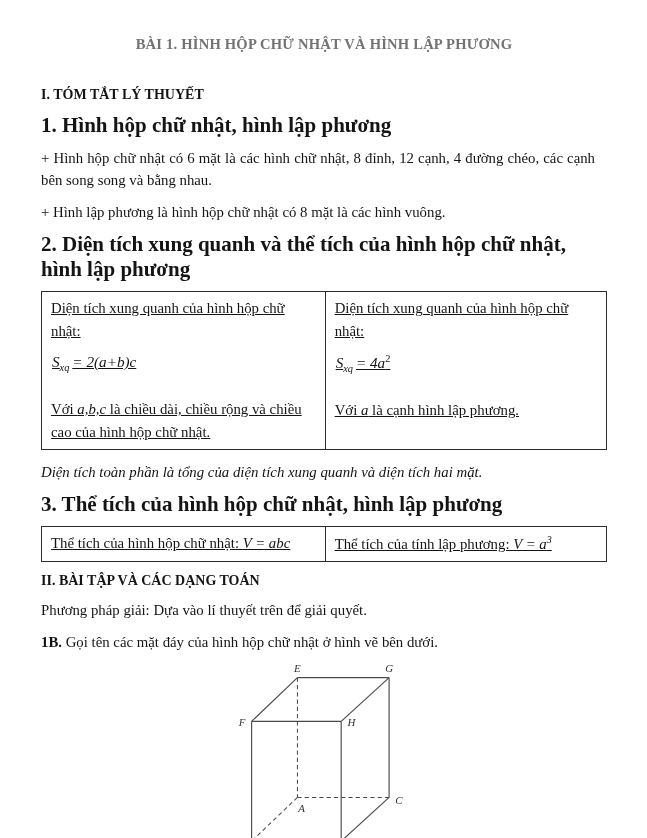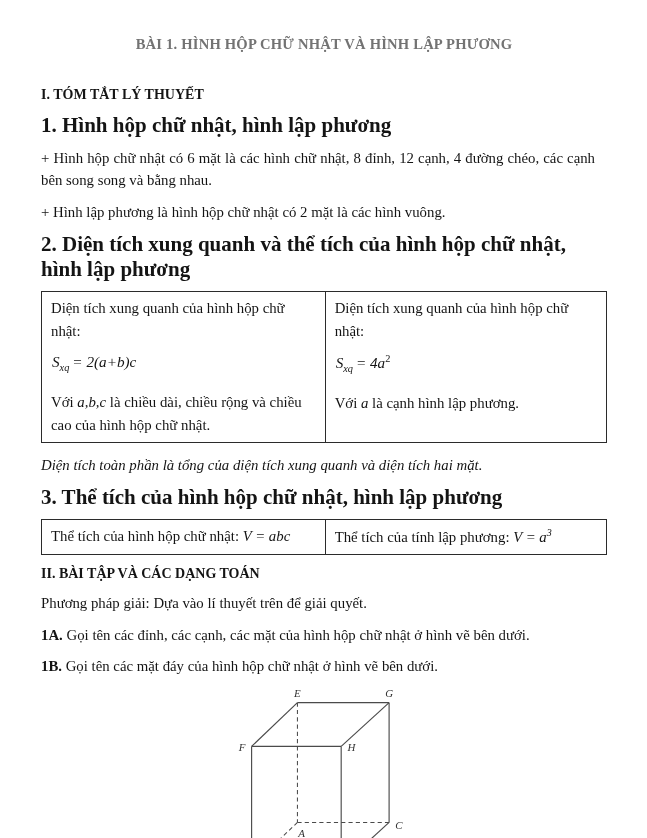--- a/index.html
+++ b/index.html
@@ -30,24 +30,25 @@
   table.theory-table {
     width:100%;
     border-collapse:collapse;
     margin:2px 0 11px 0;
   }
   table.theory-table td {
     border:1px solid #2b2b2b;
     padding:5px 9px 6px 9px;
     vertical-align:top;
     line-height:1.5;
+    text-decoration:underline;
   }
   td.col-left  { width:50.2%; }
   td.col-right { width:49.8%; }
-  .formula { margin:9px 0 16px 1px; font-size:15.2px; }
+  .formula { margin:9px 0 23px 1px; font-size:15.2px; }
   .var { font-style:italic; }
   sub.var, sub { font-size:.68em; }
   sup { font-size:.68em; }
   .frest { margin-left:3px; }
   .figure-wrap { text-align:center; margin:6px 0 2px 0; }
   .figure-wrap svg { display:inline-block; }
   .cube-label { font-family:"Liberation Serif", serif; font-style:italic; font-size:10.5px; fill:#333; }
 </style>
 </head>
 <body>
@@ -55,21 +56,21 @@
 <div class="page">
 
   <div class="doc-title">BÀI 1. HÌNH HỘP CHỮ NHẬT VÀ HÌNH LẬP PHƯƠNG</div>
 
   <div class="h-main">I. TÓM TẮT LÝ THUYẾT</div>
 
   <div class="h-sub">1. Hình hộp chữ nhật, hình lập phương</div>
 
   <p class="body-text">+ Hình hộp chữ nhật có 6 mặt là các hình chữ nhật, 8 đỉnh, 12 cạnh, 4 đường chéo, các cạnh bên song song và bằng nhau.</p>
 
-  <p class="body-text">+ Hình lập phương là hình hộp chữ nhật có 2 mặt là các hình vuông.</p>
+  <p class="body-text">+ Hình lập phương là hình hộp chữ nhật có 8 mặt là các hình vuông.</p>
 
   <div class="h-sub">2. Diện tích xung quanh và thể tích của hình hộp chữ nhật, hình lập phương</div>
 
   <table class="theory-table">
     <tbody>
         <tr>
       <td class="col-left">
         <span>Diện tích xung quanh của hình hộp chữ nhật:</span>
         <div class="formula"><span class="var">S</span><sub class="var">xq</sub><span class="frest var">= 2(a+b)c</span></div>
         <span><span>Với </span><span class="var">a,b,c</span><span> là chiều dài, chiều rộng và chiều cao của hình hộp chữ nhật.</span></span>
@@ -95,21 +96,20 @@
       <td class="col-right"><span>Thể tích của tính lập phương: </span><span class="var">V = a</span><sup class="var">3</sup></td>
     </tr>
   </tbody>
     </table>
 
   <div class="h-main">II. BÀI TẬP VÀ CÁC DẠNG TOÁN</div>
 
 
   <p class="body-text"><span class="lead-italic">Phương pháp giải:</span><span> Dựa vào lí thuyết trên để giải quyết.</span></p>
 
-  <p class="body-text"><span class="lead-bold">1A.</span><span> Gọi tên các đỉnh, các cạnh, các mặt của hình hộp chữ nhật ở hình vẽ bên dưới.</span></p>
 
   <p class="body-text"><span class="lead-bold">1B.</span><span> Gọi tên các mặt đáy của hình hộp chữ nhật ở hình vẽ bên dưới.</span></p>
 
   <div class="figure-wrap">
     <svg width="188" height="200" viewBox="0 0 175 192">
 
       <g stroke="#4a4a4a" stroke-width="1.1" fill="none">
         <line x1="18" y1="57" x2="104" y2="57"></line>
         <line x1="104" y1="57" x2="104" y2="172"></line>
         <line x1="104" y1="172" x2="18" y2="172"></line>

